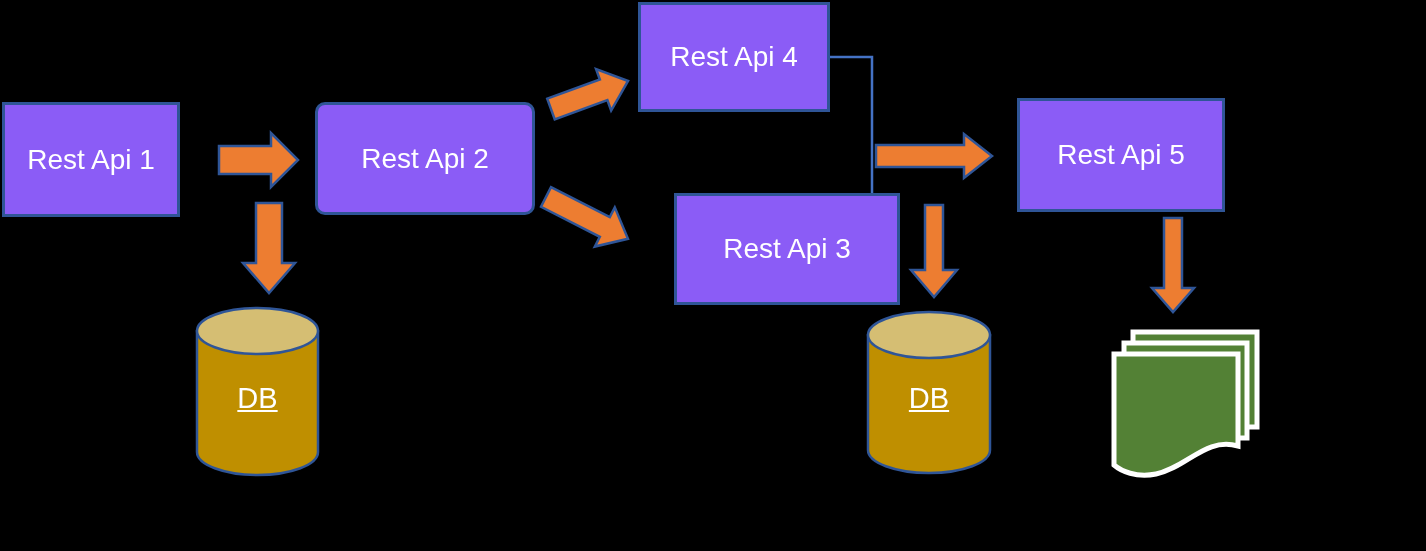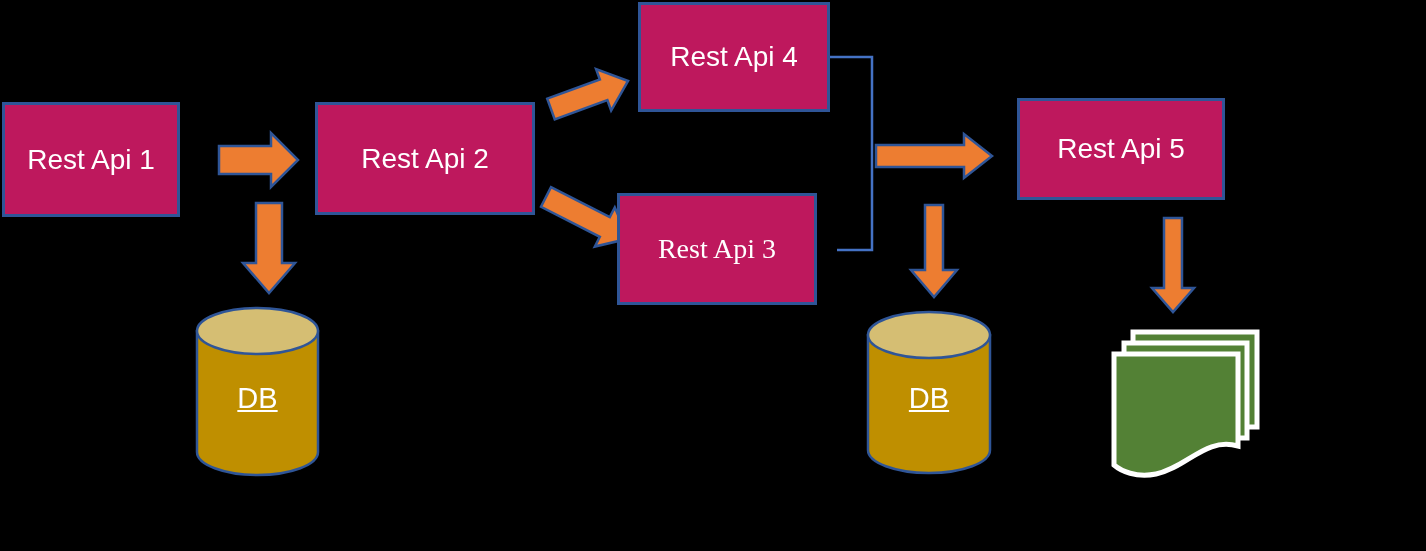--- a/index.html
+++ b/index.html
@@ -17,35 +17,35 @@
   }
   svg.layer {
     position: absolute;
     left: 0;
     top: 0;
     width: 1426px;
     height: 551px;
   }
   .node {
     position: absolute;
-    background: #be185d;
+    background: #8b5cf6;
     border: 3px solid #2F5597;
     color: #FFFFFF;
     font-size: 28px;
     display: flex;
     align-items: center;
     justify-content: center;
     box-sizing: border-box;
     text-align: left;
   }
   .node-api1 { left: 2px;    top: 102px; width: 178px; height: 115px; }
-  .node-api2 { left: 315px;  top: 102px; width: 220px; height: 113px; }
+  .node-api2 { left: 315px;  top: 102px; width: 220px; height: 113px; border-radius: 10px; }
   .node-api4 { left: 638px;  top: 2px;   width: 192px; height: 110px; }
-  .node-api3 { left: 617px;  top: 193px; width: 200px; height: 112px; font-family: Liberation Serif, serif; }
-  .node-api5 { left: 1017px; top: 98px;  width: 208px; height: 102px; }
+  .node-api3 { left: 674px;  top: 193px; width: 226px; height: 112px; }
+  .node-api5 { left: 1017px; top: 98px;  width: 208px; height: 114px; }
   .db-label {
     position: absolute;
     color: #FFFFFF;
     font-size: 29px;
     text-align: center;
     pointer-events: none;
     text-decoration: underline;
   }
   .db-label-1 { left: 197px; top: 382px; width: 121px; }
   .db-label-2 { left: 868px; top: 382px; width: 122px; }

